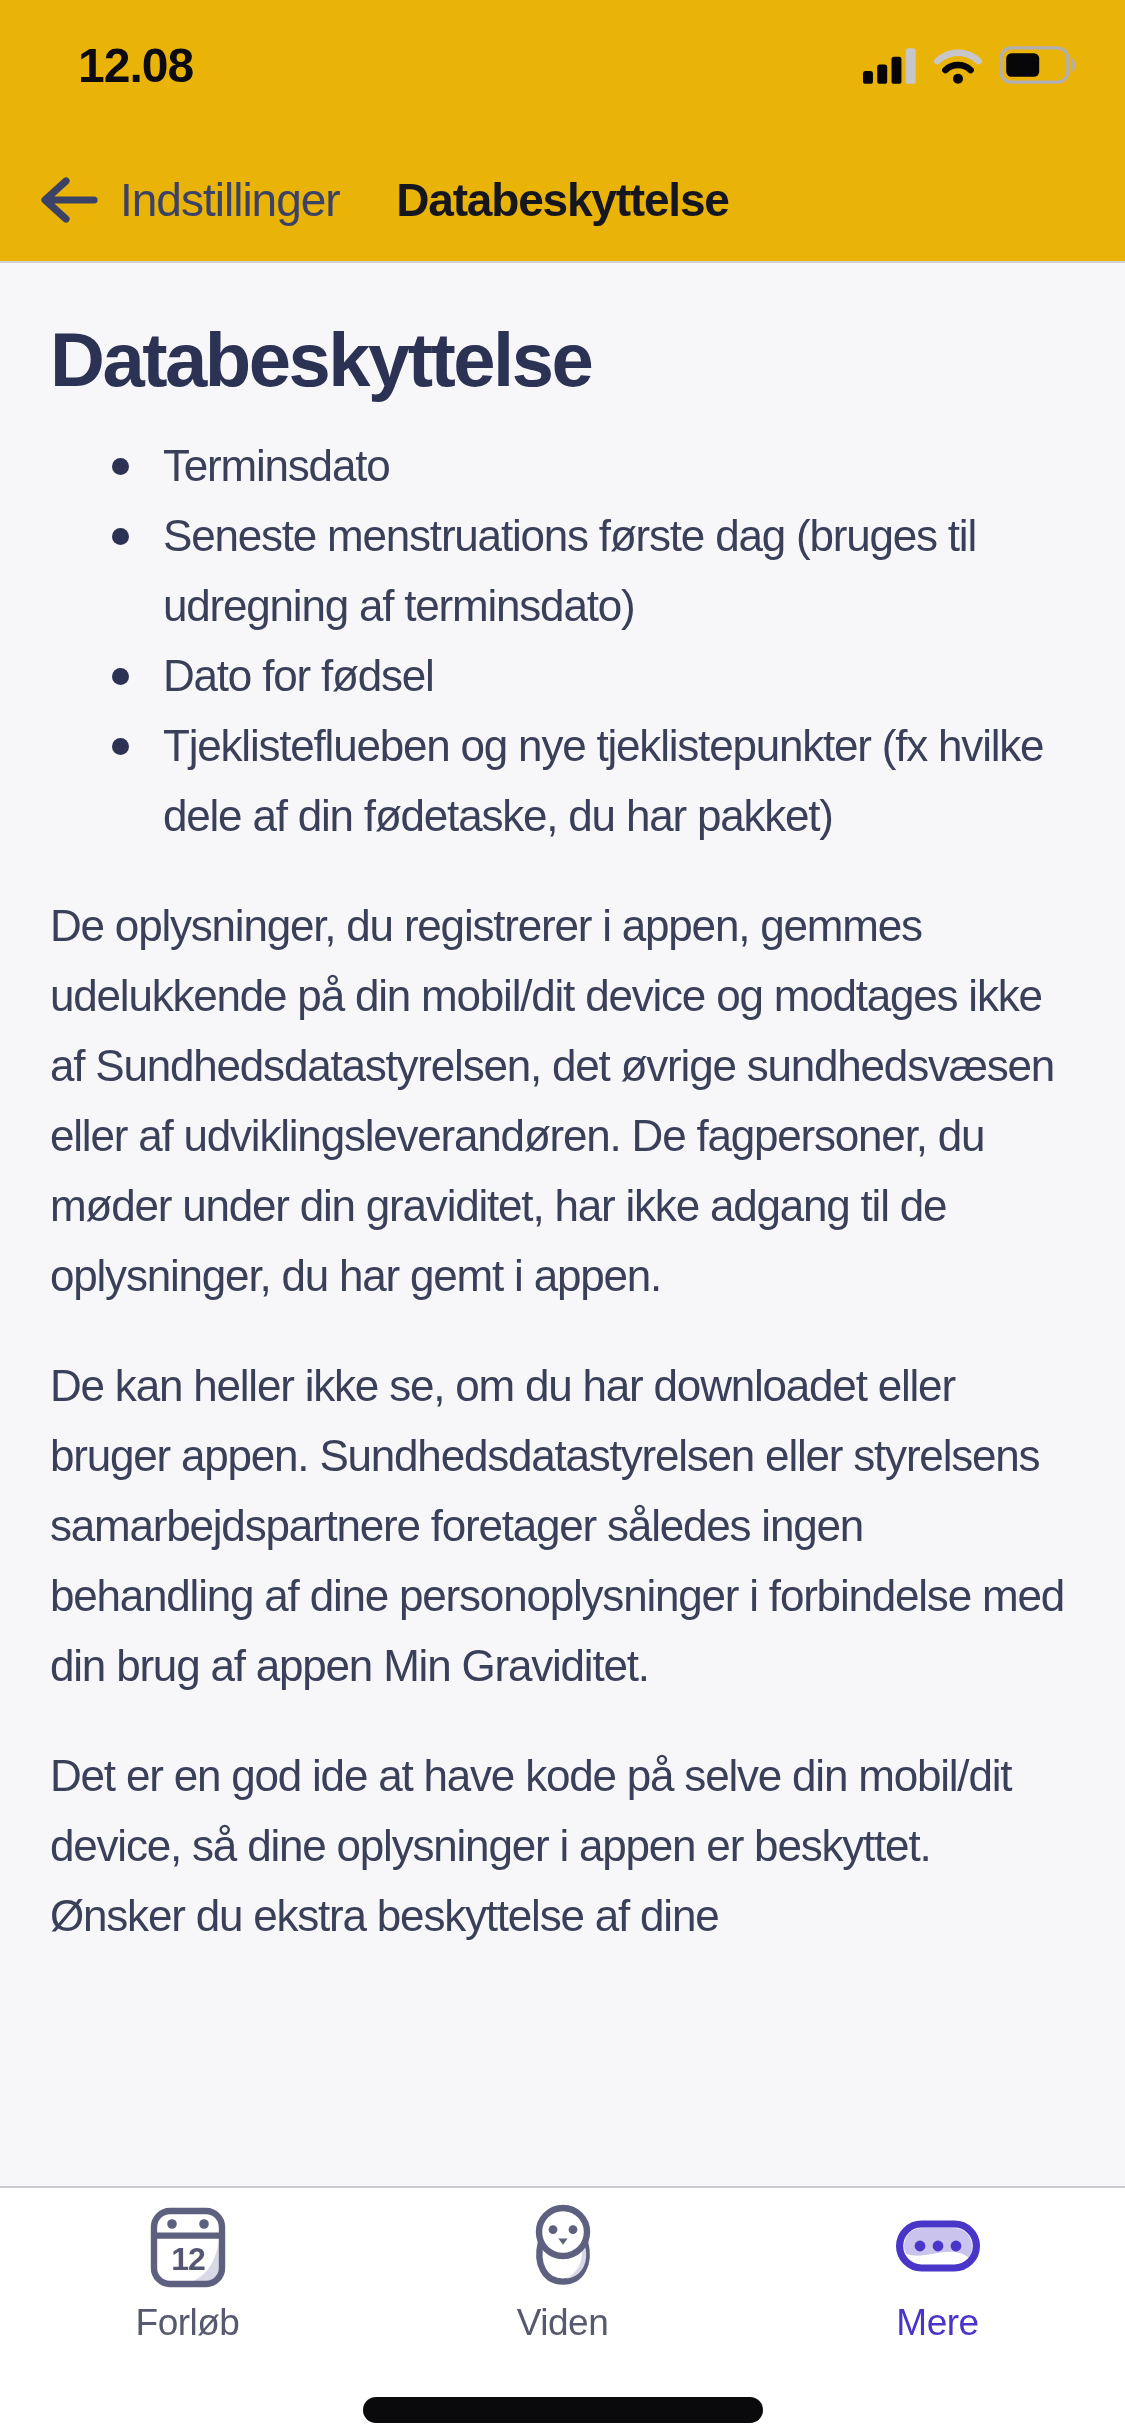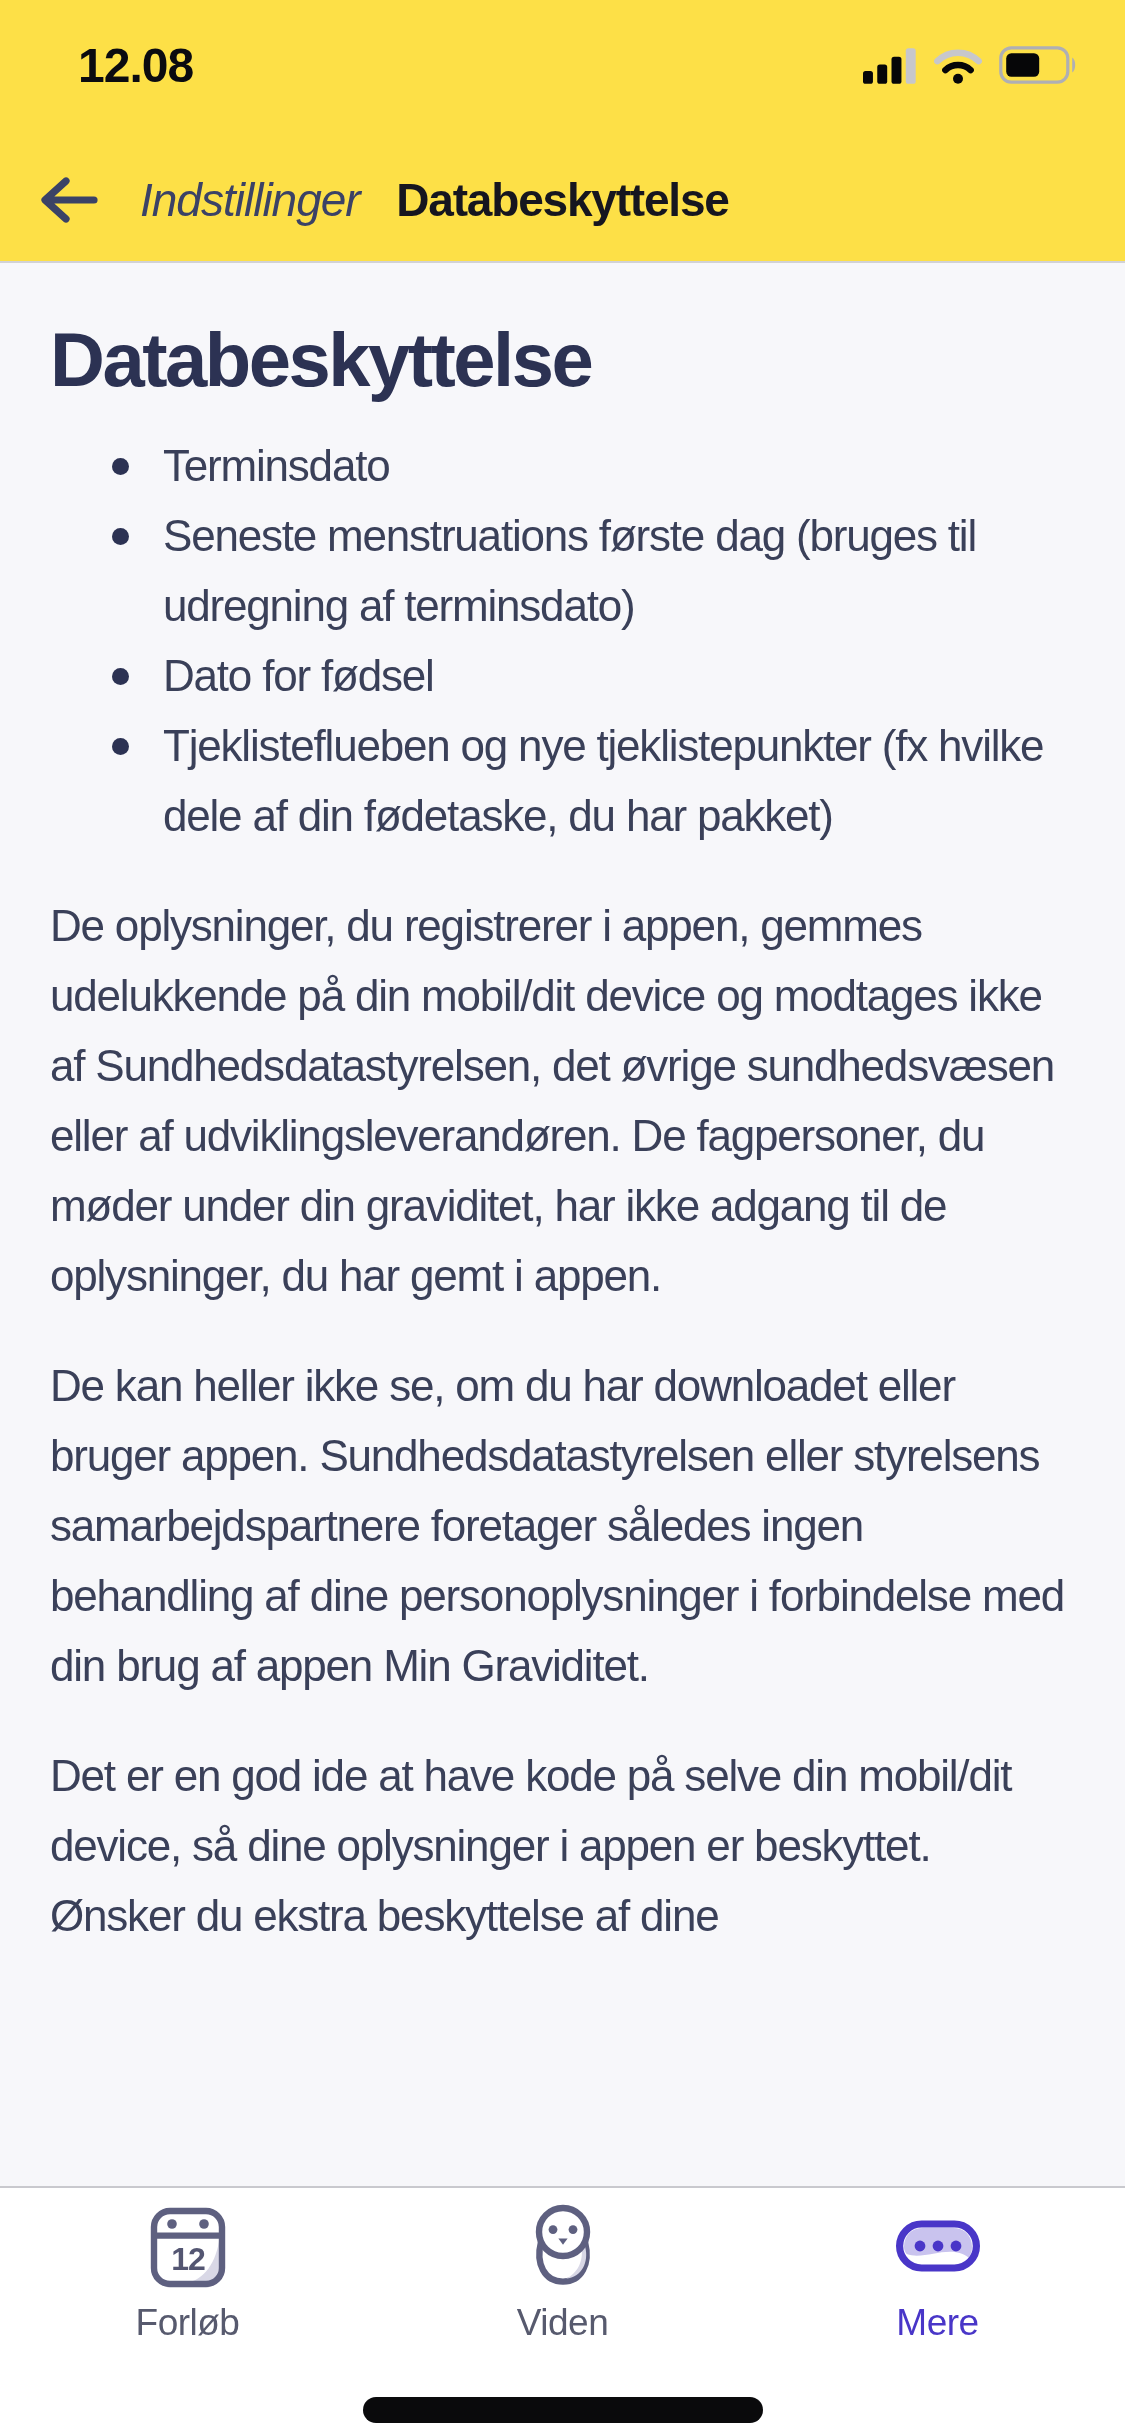--- a/index.html
+++ b/index.html
@@ -1,38 +1,37 @@
 <!DOCTYPE html>
 <html><head>
 <meta charset="utf-8">
 <style>
   html,body{margin:0;padding:0;background:#444;}
   *{box-sizing:border-box;}
   .phone{
     position:relative;width:1125px;height:2436px;overflow:hidden;
-    background:#fde047;margin:0 auto;
+    background:#eab308;margin:0 auto;
     font-family:"Liberation Sans", sans-serif;
     -webkit-font-smoothing:antialiased;
   }
   
   .status-bar{position:absolute;top:0;left:0;right:0;height:130px;}
   .status-time{
     position:absolute;left:78px;top:38px;
     font-size:48px;font-weight:bold;color:#0B0B10;letter-spacing:-1px;
   }
   .status-icons{position:absolute;right:44px;top:46px;display:flex;align-items:center;gap:16px;}
   
   .nav-bar{position:absolute;top:152px;left:0;right:0;height:96px;}
   .back-button{
     position:absolute;left:38px;top:0;height:96px;
-    display:flex;align-items:center;gap:40px;
+    display:flex;align-items:center;gap:20px;
     background:none;border:none;padding:0;cursor:pointer;
     color:#3B4266;font-size:46px;letter-spacing:-1px;
     font-family:"Liberation Sans", sans-serif;
-    font-style:italic;
   }
   .nav-title{
     position:absolute;left:50%;transform:translateX(-50%);top:0;
     line-height:96px;font-size:46px;font-weight:bold;color:#16161F;letter-spacing:-1.2px;
     white-space:nowrap;
   }
   .nav-divider{position:absolute;top:261px;left:0;right:0;height:2px;background:#D2D2D6;}
   
   .content{
     position:absolute;top:263px;left:0;right:0;height:1923px;

